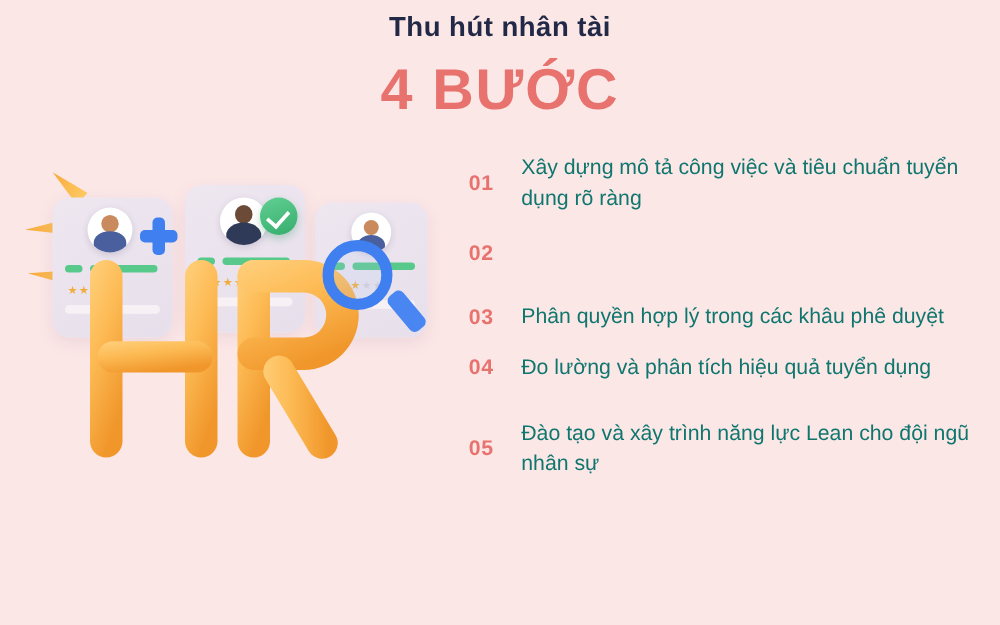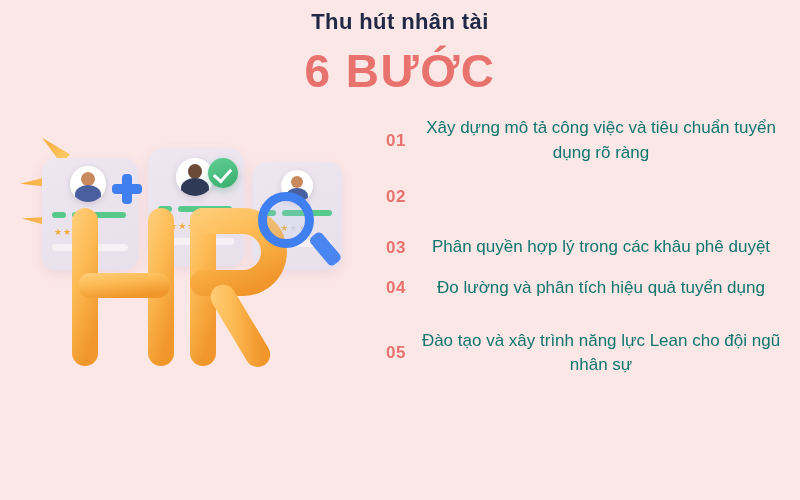--- a/index.html
+++ b/index.html
@@ -42,23 +42,22 @@
     color: #e8726e;
     letter-spacing: 1.5px;
     line-height: 1.25;
     margin: 6px 0 0 0;
   }
 
   
   .steps {
     position: absolute;
     left: 375px;
-    top: 116px;
+    top: 122px;
     width: 410px;
-    text-align: center;
   }
   .step-row {
     display: flex;
     align-items: center;
     margin-bottom: 14px;
   }
   .step-num {
     flex: 0 0 42px;
     font-size: 17px;
     font-weight: bold;
@@ -216,21 +215,21 @@
     transform-origin: top left;
   }
 </style>
 </head>
 <body>
 
 <div id="canvas">
 
   <div class="header">
     <p class="eyebrow">Thu hút nhân tài</p>
-    <p class="bigtitle">6 BƯỚC</p>
+    <p class="bigtitle">4 BƯỚC</p>
   </div>
 
   <div class="illus">
 
     <div class="ray ray-a"></div>
     <div class="ray ray-b"></div>
     <div class="ray ray-c"></div>
 
     <div class="card card3">
       <div class="avatar" style="left:29px; top:8px; width:32px; height:32px;">

